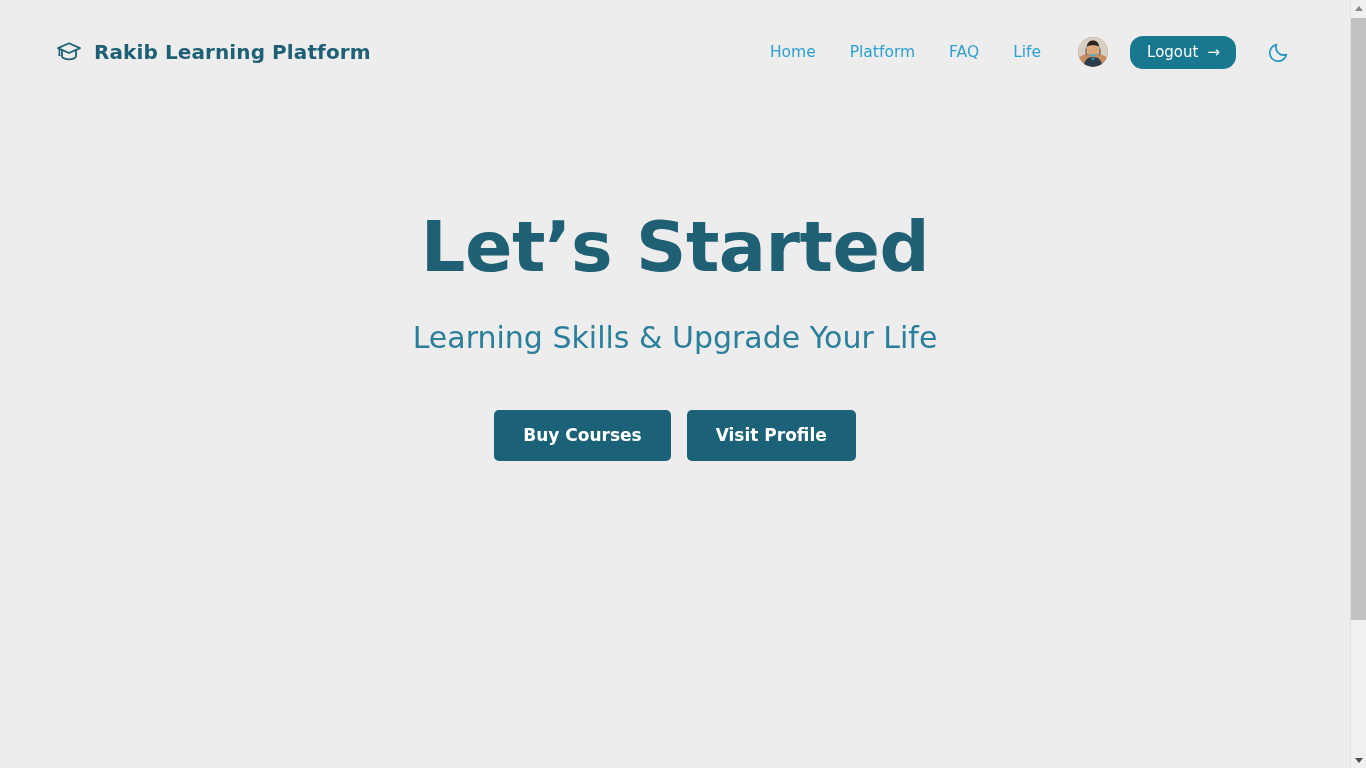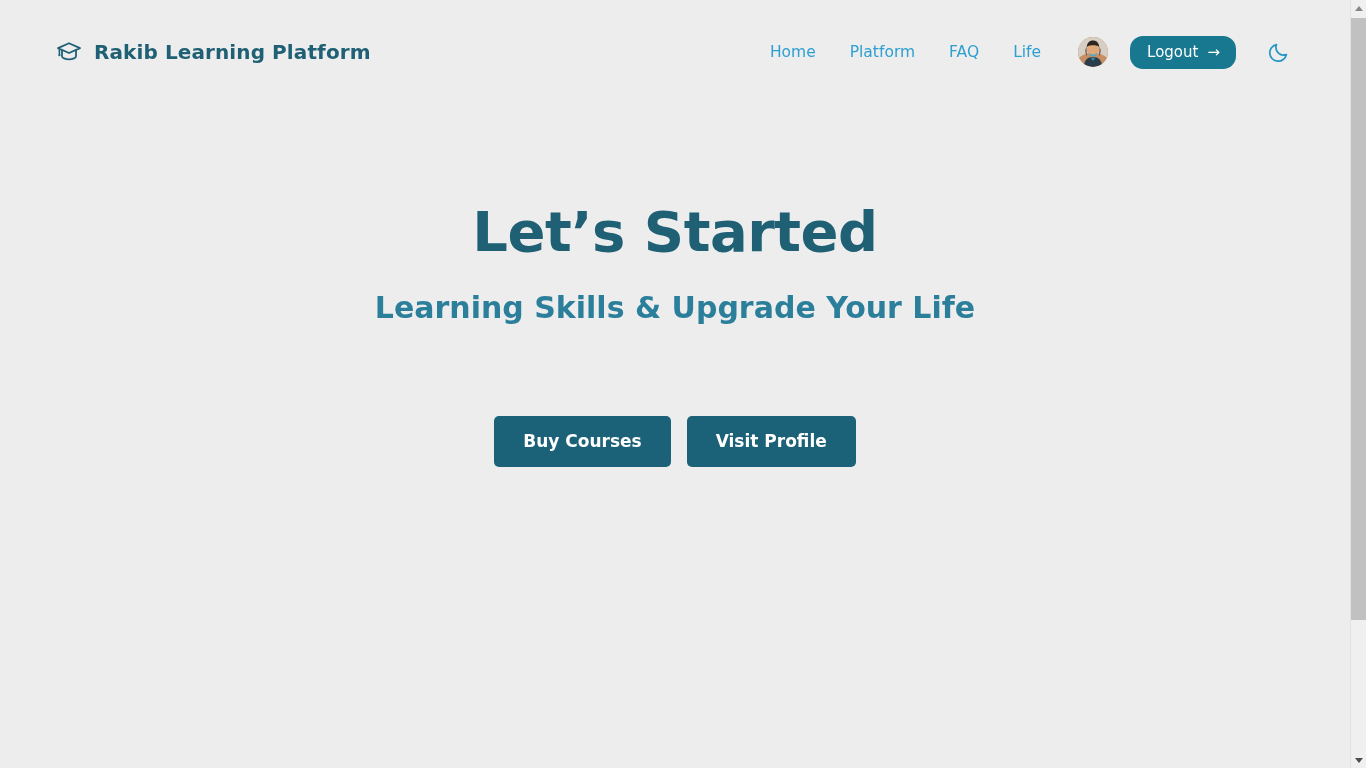--- a/index.html
+++ b/index.html
@@ -138,32 +138,32 @@
     display: flex;
     flex-direction: column;
     align-items: center;
     justify-content: flex-start;
     padding-top: 192px;
     pointer-events: none;
   }
   .hero > * { pointer-events: auto; }
 
   .hero-title {
-    margin: 0;
-    font-size: 56px;
+    margin: 8px;
+    font-size: 70px;
     line-height: 1.0;
     font-weight: 700;
     color: #1f6075;
     letter-spacing: -0.5px;
     text-align: center;
   }
   .hero-subtitle {
     margin: 30px 0 0 0;
     font-size: 30px;
-    font-weight: 700;
+    font-weight: 400;
     color: #2b7f9b;
     text-align: center;
     line-height: 1.2;
   }
   .hero-actions {
     margin-top: 54px;
     display: flex;
     align-items: center;
     gap: 16px;
   }
@@ -172,21 +172,20 @@
     color: #ffffff;
     font-size: 17px;
     font-weight: 700;
     border: none;
     border-radius: 5px;
     padding: 17px 29px;
     cursor: pointer;
     font-family: inherit;
     line-height: 1;
     white-space: nowrap;
-    margin-top: 36px;
   }
 
   
   .scrollbar {
     position: absolute;
     right: 0;
     top: 0;
     width: 16px;
     height: 768px;
     background: #f0f0f0;

